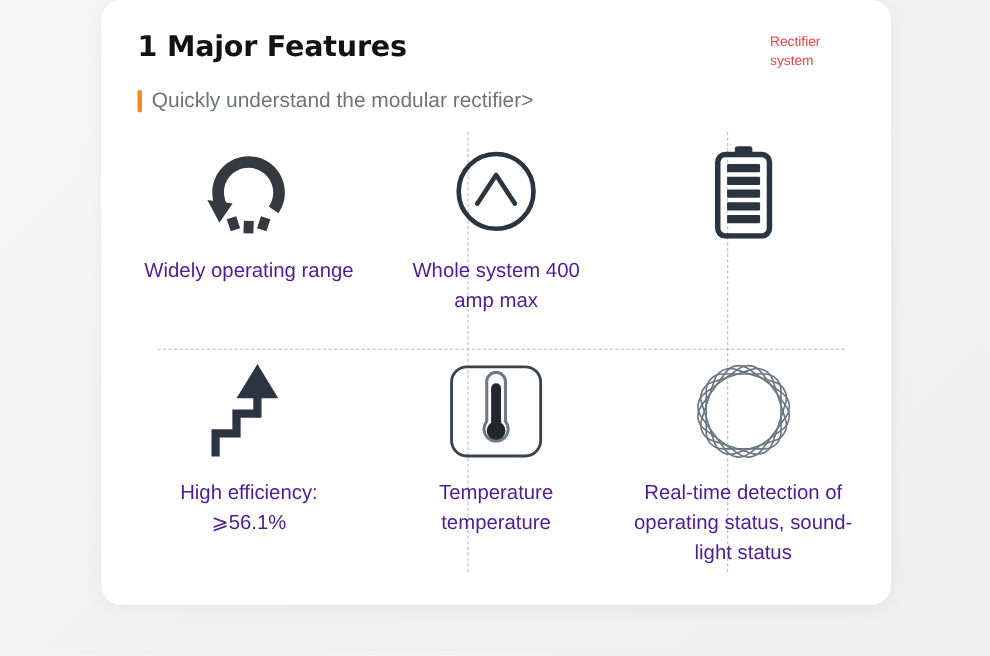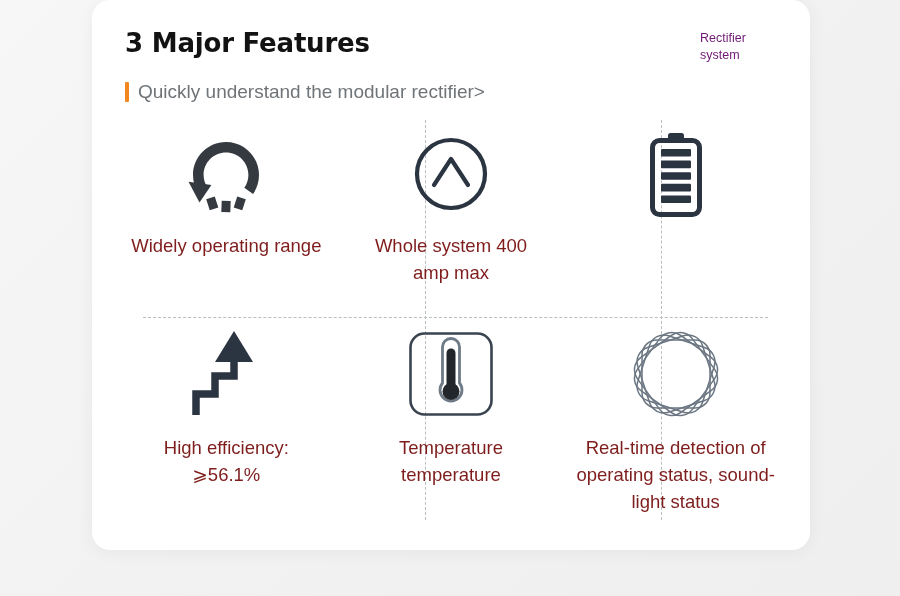--- a/index.html
+++ b/index.html
@@ -72,21 +72,21 @@
 
   .corner-tag {
     position: absolute;
     right: 36px;
     top: 30px;
     width: 74px;
     text-align: left;
     font-family: "Liberation Sans", sans-serif;
     font-size: 12.5px;
     line-height: 17px;
-    color: #701a75;
+    color: #ef4444;
   }
 
   
   #grid {
     position: absolute;
     left: 22px;
     top: 118px;
     width: 674px;
     height: 404px;
     display: grid;
@@ -102,21 +102,21 @@
   .cell .icon-wrap {
     height: 112px;
     display: flex;
     align-items: center;
     justify-content: center;
   }
   .cell .cap {
     font-family: "Liberation Sans", sans-serif;
     font-size: 18.5px;
     line-height: 27px;
-    color: #7f1d1d;
+    color: #4c1d95;
     text-align: center;
     max-width: 215px;
     margin-top: 2px;
     white-space: pre-line;
   }
   .row2 .icon-wrap { height: 108px; }
   .row2 .cap { margin-top: 6px; }
 
   
   .vdiv {
@@ -140,21 +140,21 @@
   svg { display: block; }
 </style>
 </head>
 <body>
 
 <div id="page">
 
   <div id="card">
 
     <div class="hdr">
-      <div class="hdr-title">3 Major Features</div>
+      <div class="hdr-title">1 Major Features</div>
       <div class="hdr-sub-row">
         <div class="hdr-accent"></div>
         <div class="hdr-sub">Quickly understand the modular rectifier&gt;</div>
       </div>
     </div>
 
     <div class="corner-tag">Rectifier
 system</div>
 
     <div class="vdiv v1"></div>

